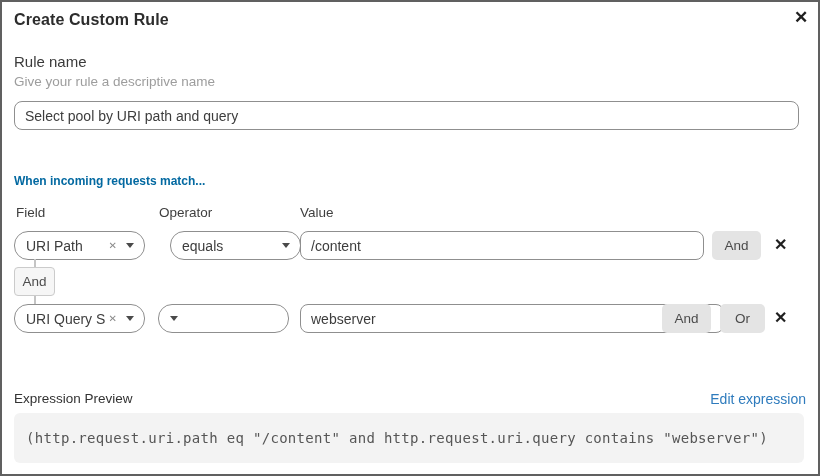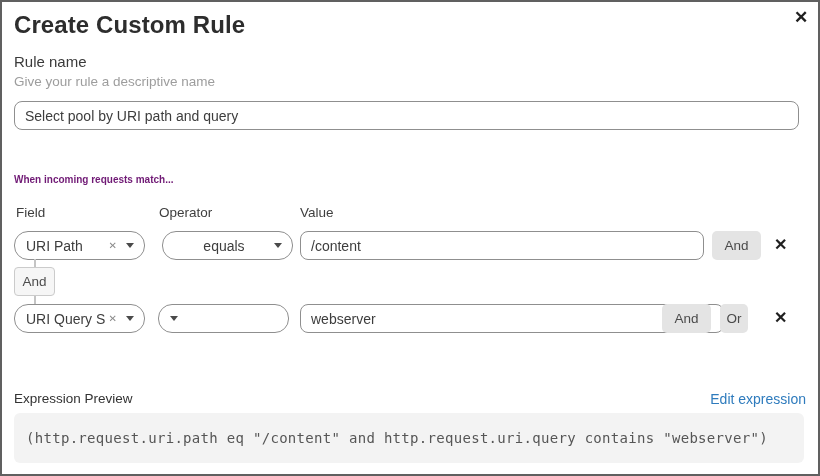--- a/index.html
+++ b/index.html
@@ -10,21 +10,21 @@
   .modal {
     position:relative;
     width:820px; height:476px;
     background:#fff;
     border:2px solid #606060;
   }
   .abs { position:absolute; }
 
   .title {
     left:12px; top:9px;
-    font-size:24px; font-weight:700; color:#2d2d2d;
+    font-size:16px; font-weight:700; color:#2d2d2d;
     letter-spacing:0.1px;
   }
   .close-x {
     left:792px; top:5px;
     font-size:17px; font-weight:700; color:#1f1f1f;
     cursor:pointer; line-height:22px;
   }
 
   .field-label {
     font-size:15px; color:#3a3a3a;
@@ -41,21 +41,21 @@
     background:#fff;
     font-family:"Liberation Sans", sans-serif;
     font-size:14px; color:#3d3d3d;
     padding:0 10px;
     outline:none;
     width:100%;
   }
 
   .section-heading {
     left:12px; top:172px;
-    font-size:10px; font-weight:700; color:#701a75;
+    font-size:12px; font-weight:700; color:#0369a1;
   }
   .col-label {
     top:203px;
     font-size:13.5px; color:#3e3e3e;
   }
 
   .select-box {
     height:29px; width:131px;
     border:1px solid #8f8f8f;
     border-radius:14px;
@@ -153,21 +153,21 @@
 
   <div class="abs col-label" style="left:14px;">Field</div>
   <div class="abs col-label" style="left:157px;">Operator</div>
   <div class="abs col-label" style="left:298px;">Value</div>
 
   <div class="abs select-box" style="left:12px; top:229px;">
     <span class="sel-label">URI Path</span>
     <span class="clear-x">✕</span>
     <span class="caret"></span>
   </div>
-  <div class="abs select-box" style="left:160px; top:229px;text-align:center;">
+  <div class="abs select-box" style="left:168px; top:229px;">
     <span class="sel-label">equals</span>
     <span class="caret"></span>
   </div>
   <div class="abs" style="left:298px; top:229px; width:404px;">
     <input class="text-input" type="text" value="/content" style="">
   </div>
   <button class="abs logic-btn" style="left:710px; top:229px; width:49px;">And</button>
   <span class="abs row-delete" style="left:772px; top:235px;">✕</span>
 
   <div class="abs connector-line"></div>
@@ -178,21 +178,21 @@
     <span class="clear-x">✕</span>
     <span class="caret"></span>
   </div>
   <div class="abs select-box" style="left:156px; top:302px;">
     <span class="caret"></span>
   </div>
   <div class="abs" style="left:298px; top:302px; width:424px;">
     <input class="text-input" type="text" value="webserver" style="">
   </div>
   <button class="abs logic-btn" style="left:660px; top:302px; width:49px;">And</button>
-  <button class="abs logic-btn" style="left:718px; top:302px; width:28px;">Or</button>
+  <button class="abs logic-btn" style="left:718px; top:302px; width:45px;">Or</button>
   <span class="abs row-delete" style="left:772px; top:308px;">✕</span>
 
   <div class="abs expr-label">Expression Preview</div>
   <a class="abs expr-edit" href="#">Edit expression</a>
   <div class="abs code-block">
     <code>(http.request.uri.path eq "/content" and http.request.uri.query contains "webserver")</code>
   </div>
 
 </div>
 

